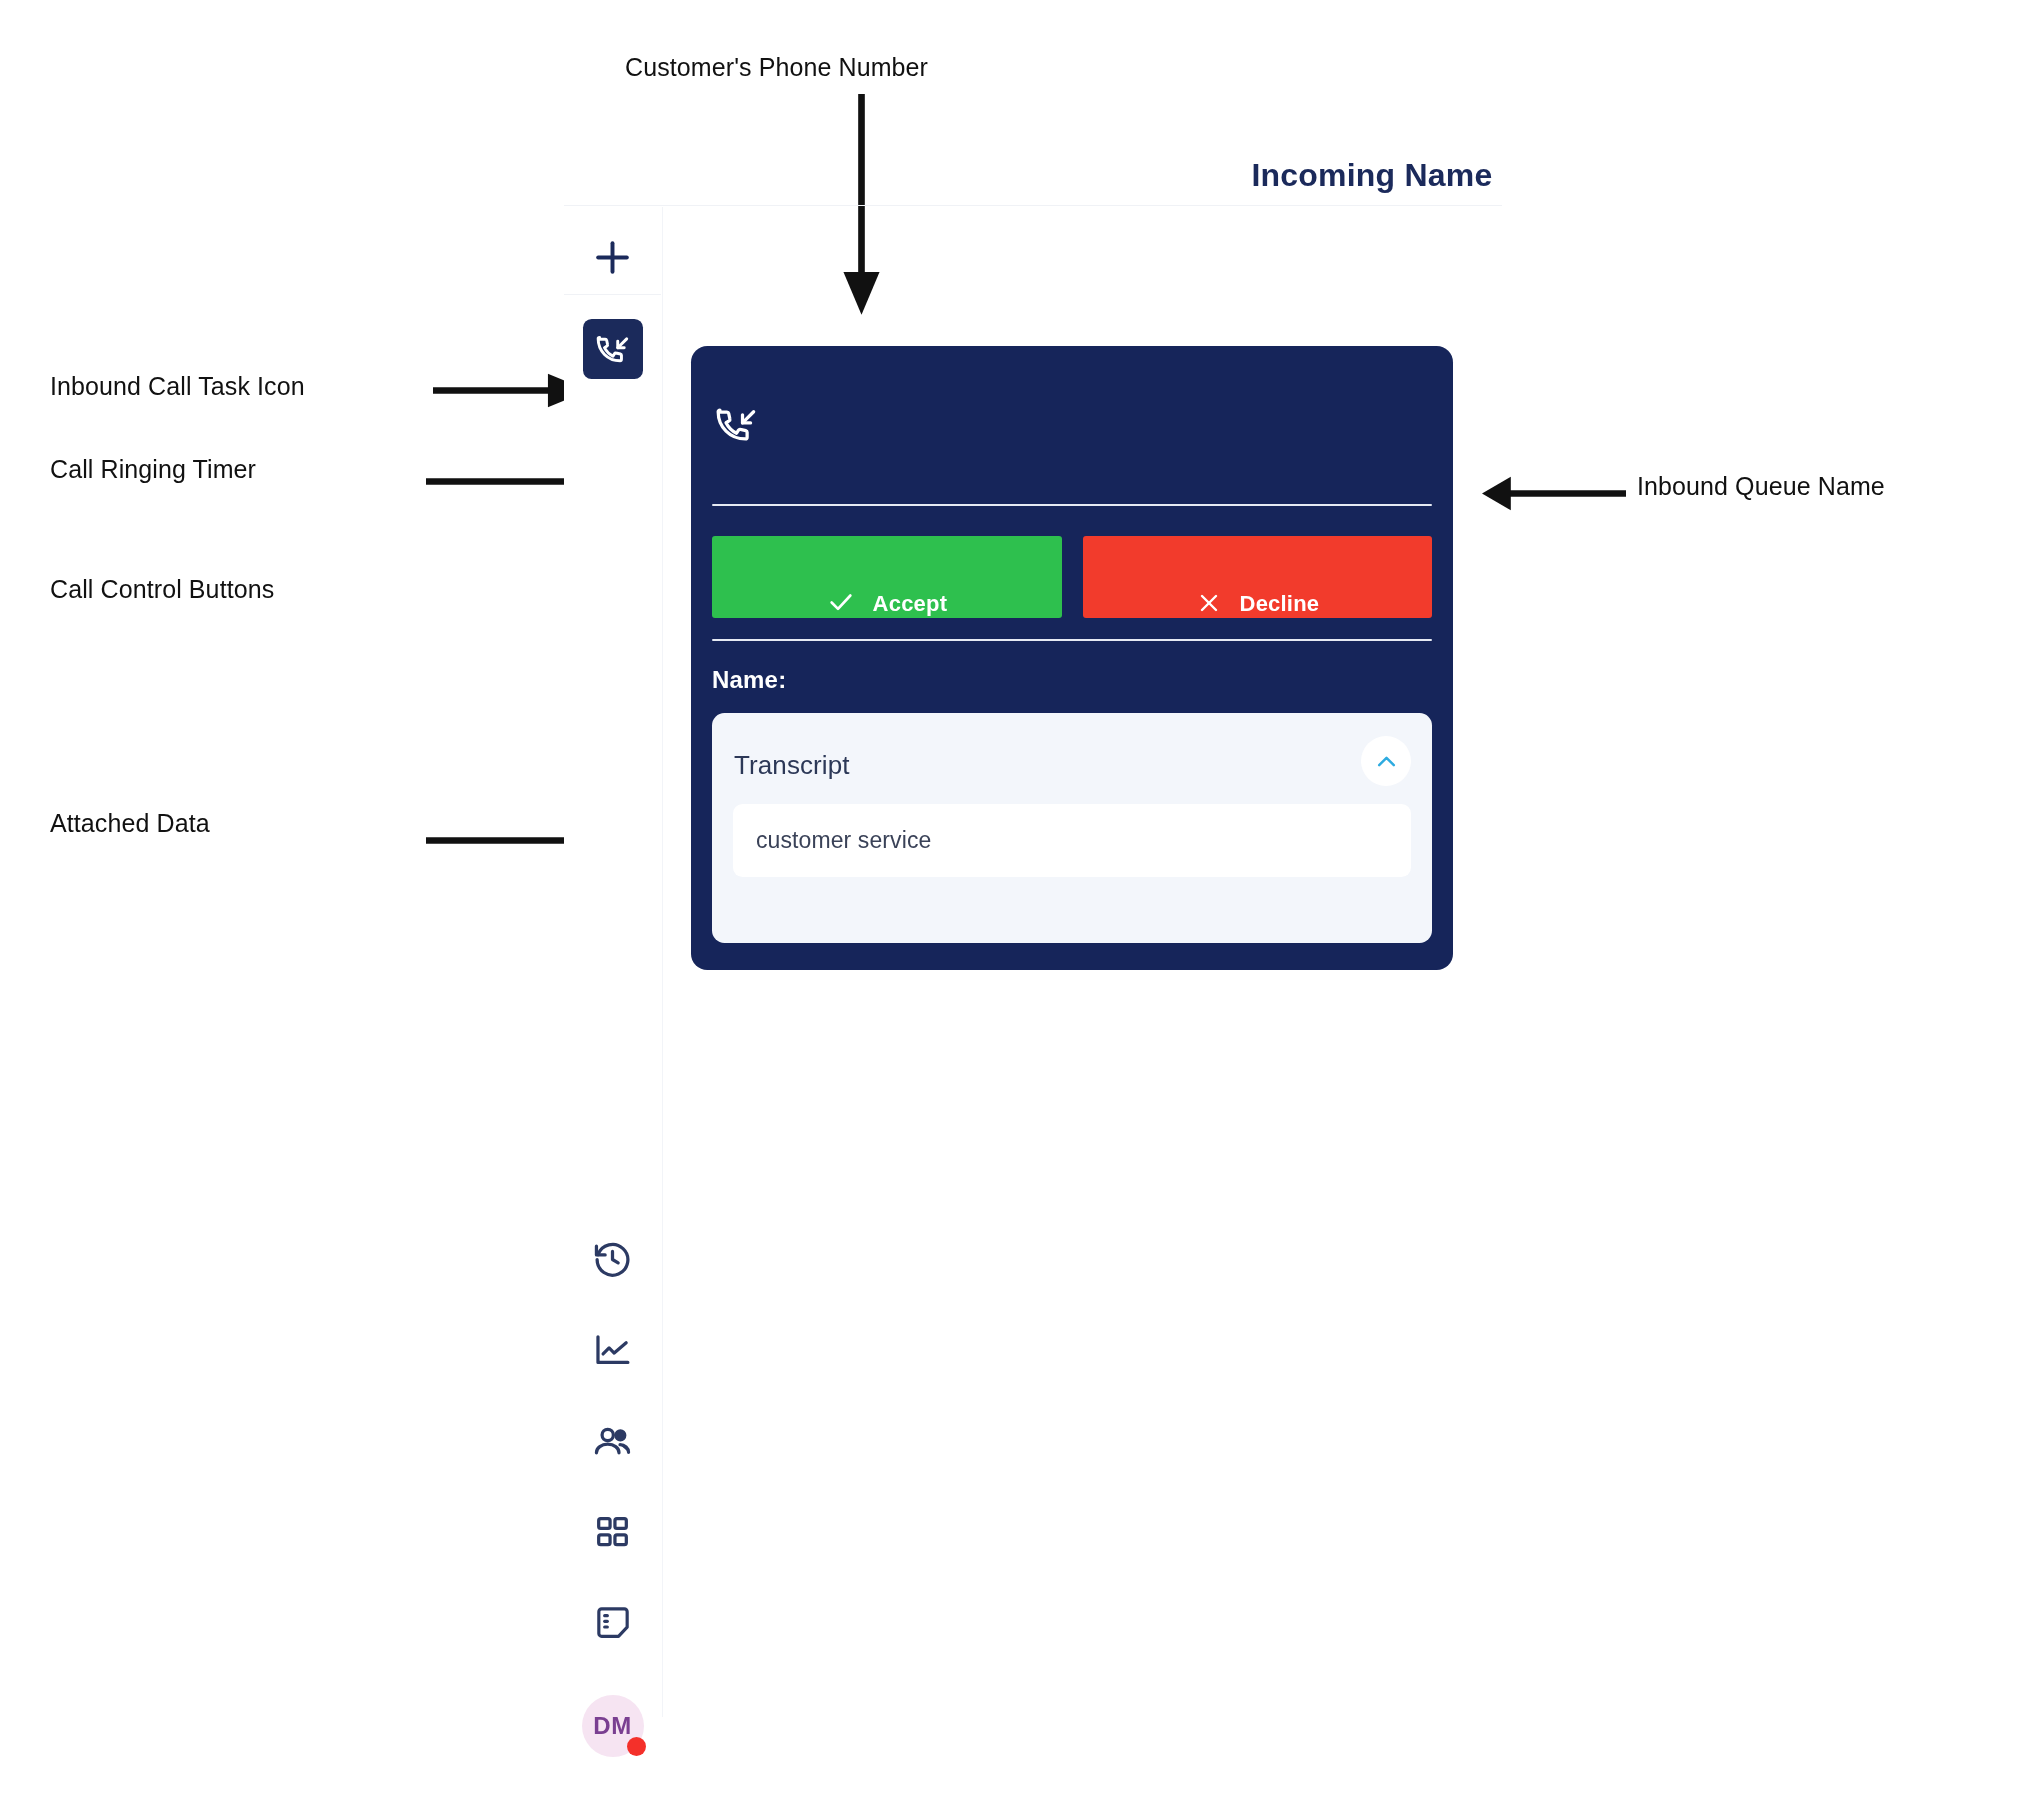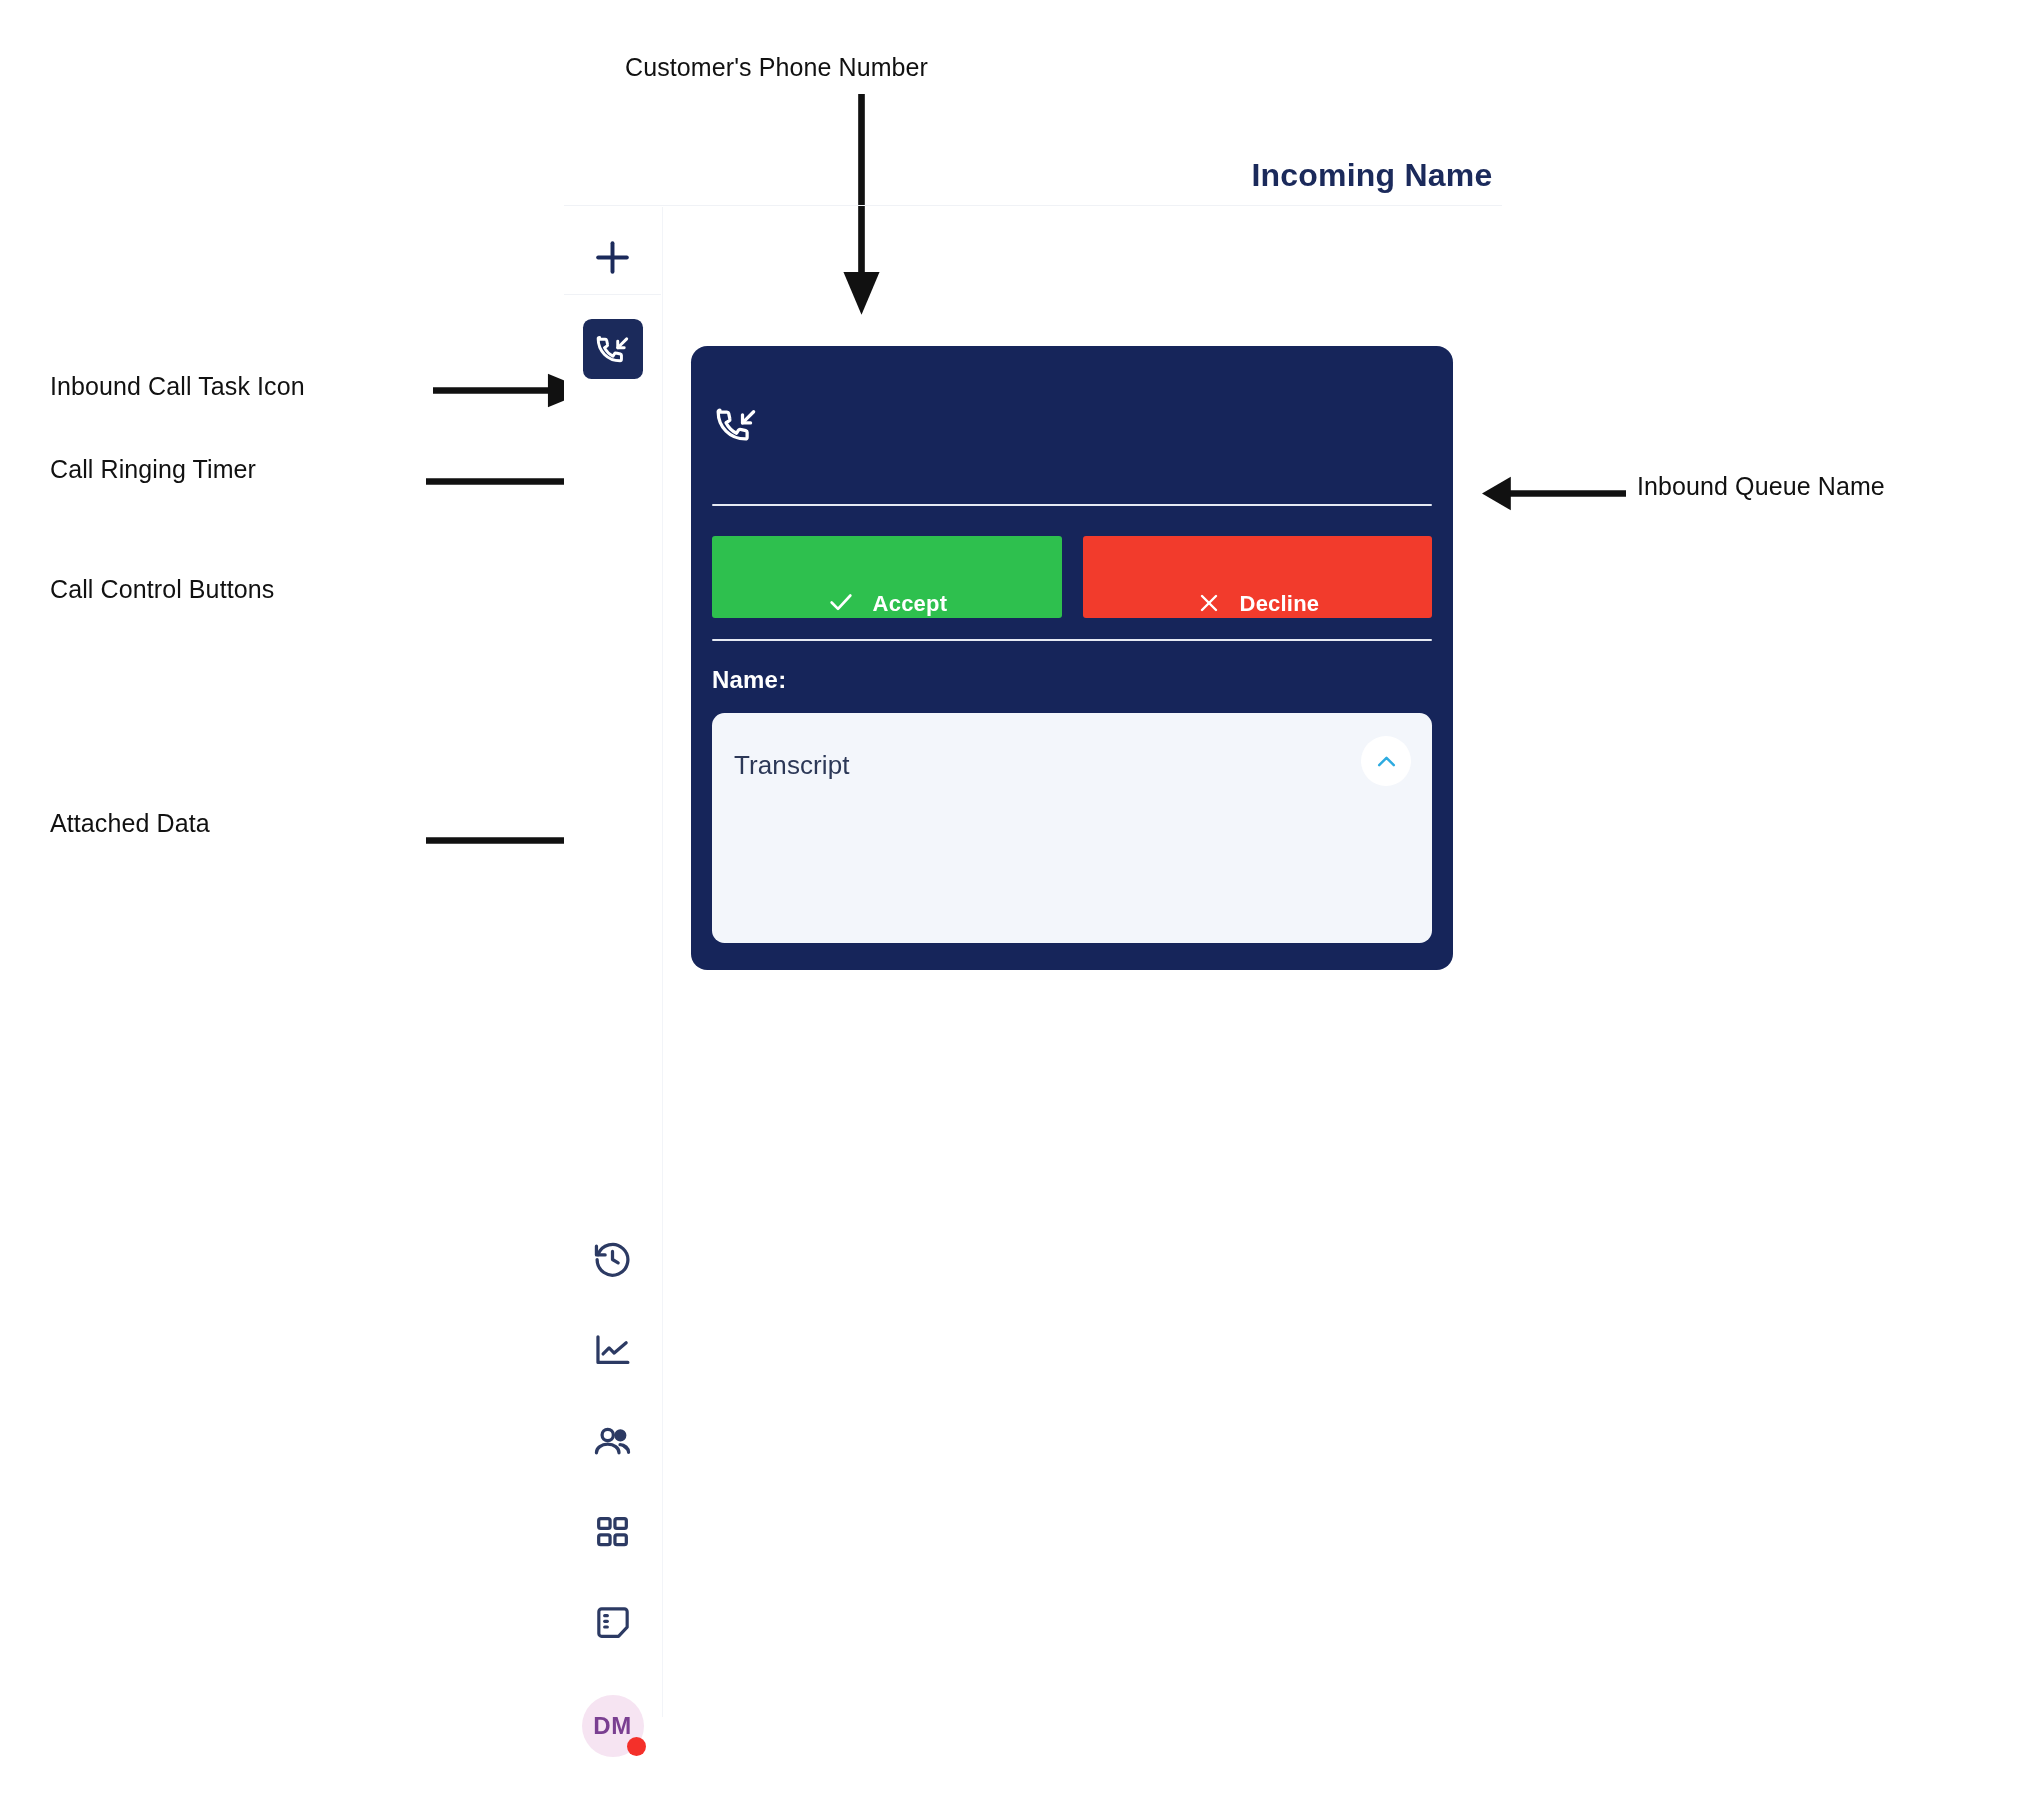--- a/index.html
+++ b/index.html
@@ -507,17 +507,20 @@
 
     <div id="transcript-panel">
       <div id="transcript-header">
         <span id="transcript-title">Transcript</span>
         <button id="transcript-collapse-button">
           <svg width="27" height="27" viewBox="0 0 24 24" fill="none" stroke="#2eabe0" stroke-width="2.2" stroke-linecap="round" stroke-linejoin="round">
             <polyline points="5.5 15.2 12 8.7 18.5 15.2"></polyline>
           </svg>
         </button>
       </div>
+      <div id="transcript-value-box">
+        <span id="transcript-value">customer service</span>
+      </div>
     </div>
 
   </div>
 </div>
 
 
 </body></html>

